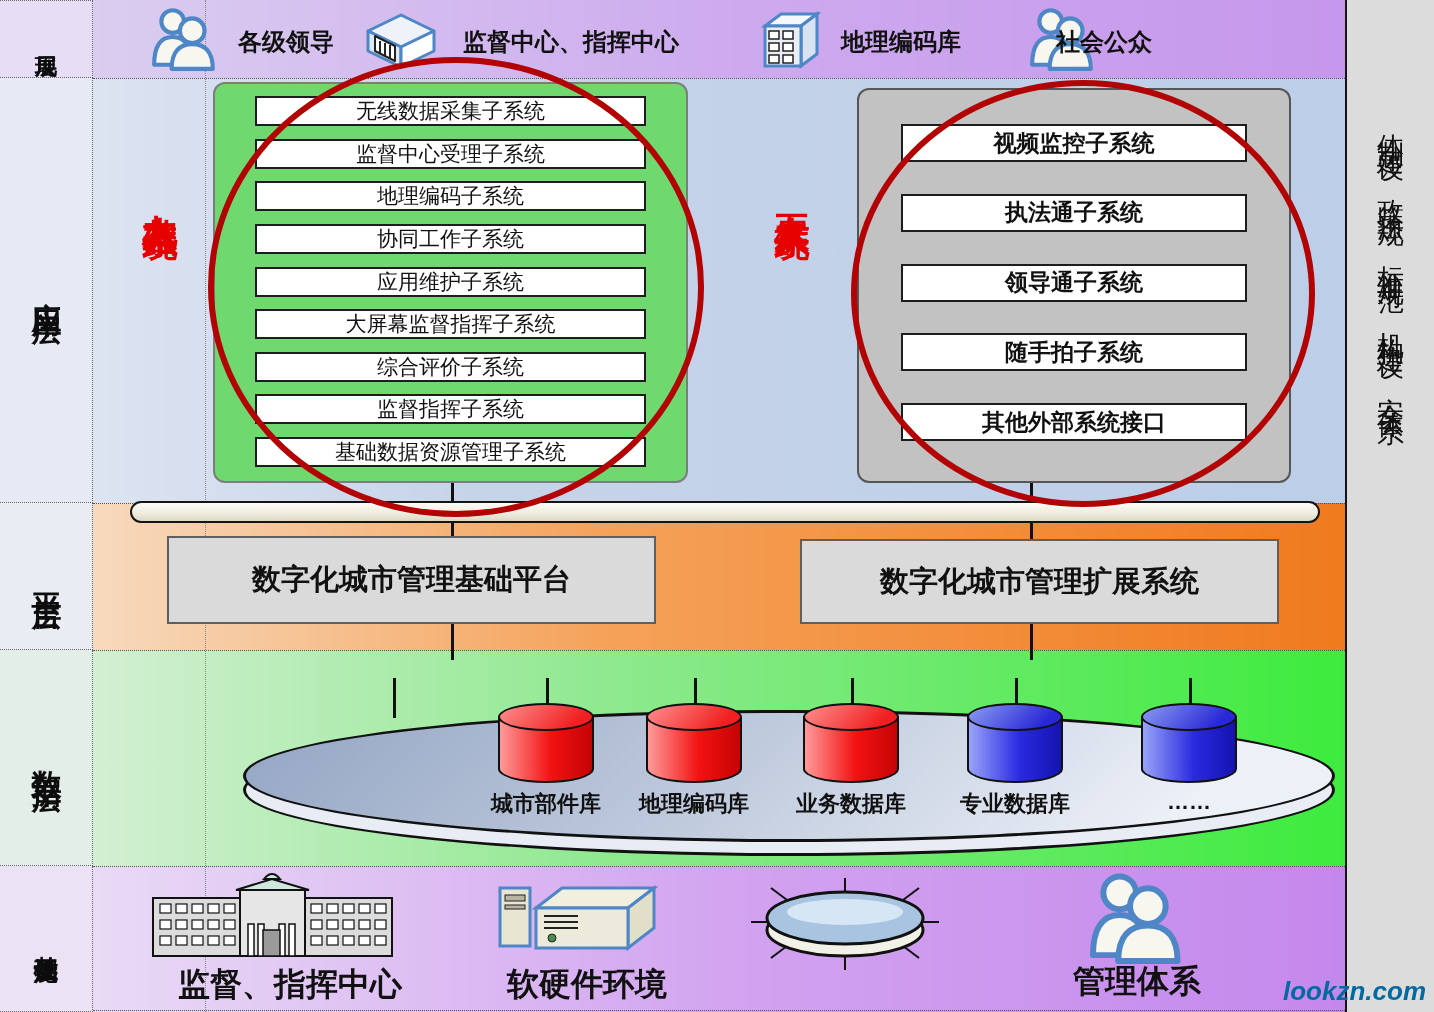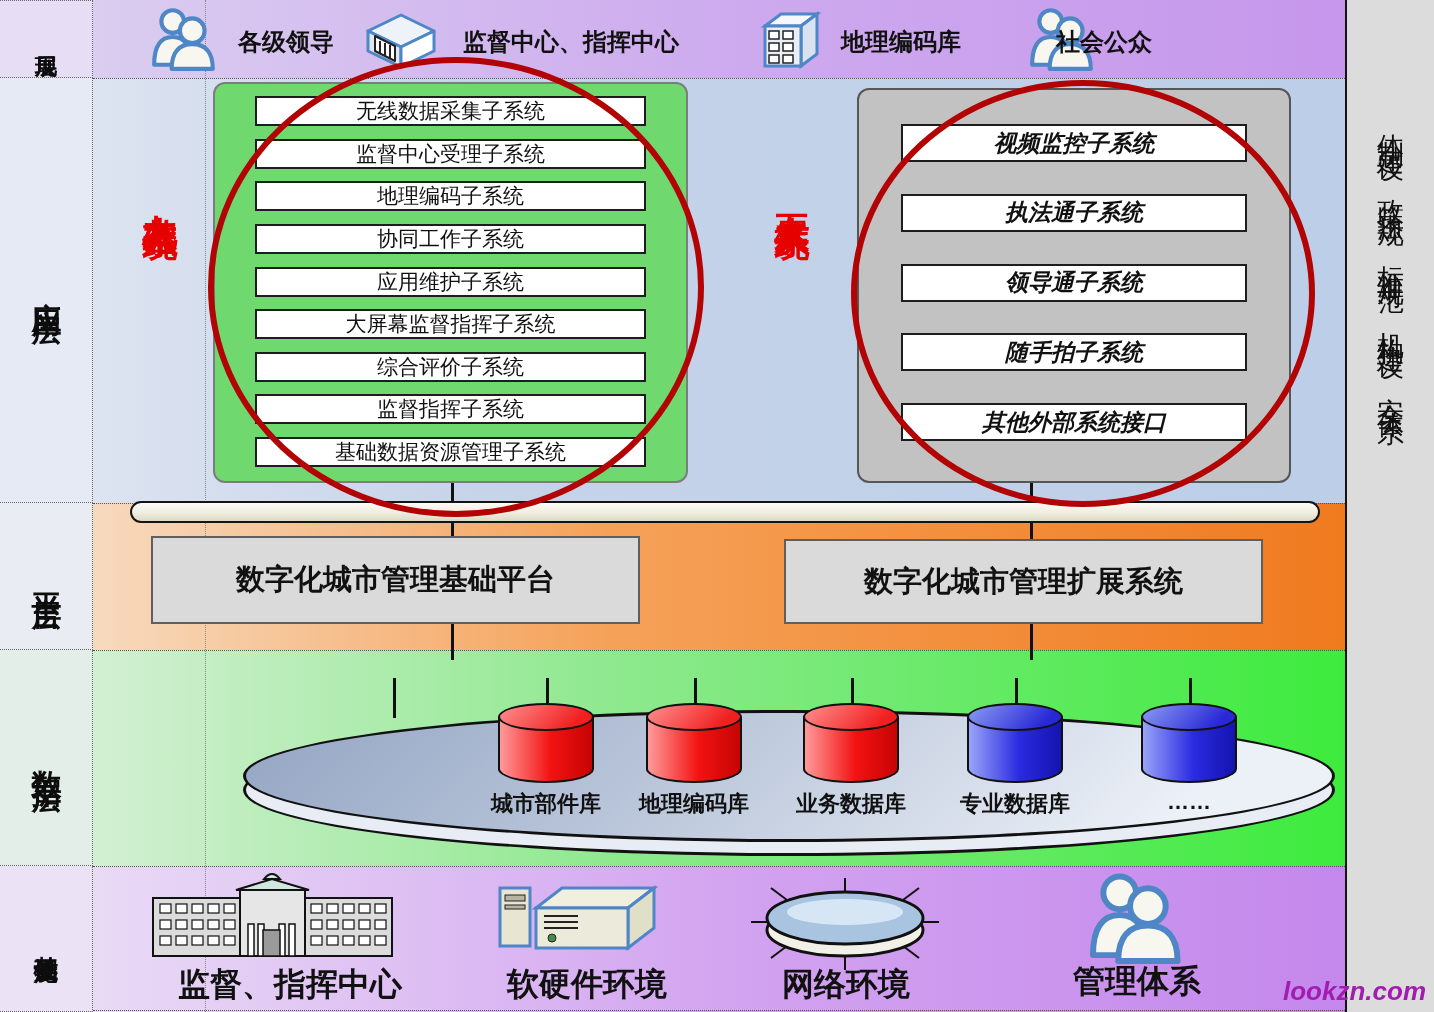--- a/index.html
+++ b/index.html
@@ -26,30 +26,30 @@
   
   #basic-box{position:absolute;left:213px;top:82px;width:475px;height:401px;background:#6fd96f;
              border:2px solid #7d7d7d;border-radius:12px;z-index:2;box-sizing:border-box;
              display:flex;flex-direction:column;justify-content:space-between;padding:12px 40px 14px 40px;}
   .sys-item{height:30px;background:#fff;border:2px solid #1d1d1d;box-sizing:border-box;
             display:flex;align-items:center;justify-content:center;font-size:21px;color:#111;white-space:nowrap;}
   #ext-box{position:absolute;left:857px;top:88px;width:434px;height:395px;background:#c2c2c2;
            border:2px solid #565656;border-radius:12px;z-index:2;box-sizing:border-box;
            display:flex;flex-direction:column;justify-content:space-between;padding:34px 42px 40px 42px;}
   .ext-item{height:38px;background:#fff;border:2px solid #1d1d1d;box-sizing:border-box;
-            display:flex;align-items:center;justify-content:center;font-size:23px;font-weight:bold;white-space:nowrap;font-style:italic;}
+            display:flex;align-items:center;justify-content:center;font-size:23px;font-weight:bold;white-space:nowrap;}
   .red-title{position:absolute;z-index:5;writing-mode:vertical-rl;text-orientation:upright;
              font-size:35px;font-weight:bold;color:#e60000;letter-spacing:2px;}
   .red-ellipse{position:absolute;border:6px solid #b20404;border-radius:50%;z-index:6;pointer-events:none;}
   
   #plat-bar{position:absolute;left:130px;top:501px;width:1190px;height:22px;border-radius:12px;
             background:linear-gradient(180deg,#fdfcf6 0%,#efedde 55%,#dcd9c6 100%);
             border:2px solid #141414;z-index:3;box-sizing:border-box;}
   .pbox{position:absolute;background:#dadada;border:2px solid #5f5f5f;z-index:3;box-sizing:border-box;
-        display:flex;align-items:center;justify-content:center;font-size:29px;font-weight:bold;white-space:nowrap;}
+        display:flex;align-items:center;justify-content:center;font-size:29px;font-weight:bold;white-space:nowrap;margin-left:16px;}
   .conn{position:absolute;width:3px;background:#111;z-index:2;}
   
   #egov-bar{position:absolute;left:98px;top:653px;width:1220px;height:27px;border-radius:14px;
             background:linear-gradient(180deg,#5e9ad8 0%,#b9d9f2 30%,#ffffff 58%,#cfe4f8 78%,#8fbce8 100%);
             border:2px solid #111;z-index:3;box-sizing:border-box;
             display:flex;align-items:center;justify-content:center;font-size:24px;font-weight:bold;}
   #platter-rim{position:absolute;left:243px;top:724px;width:1092px;height:132px;border-radius:50%;
                background:#e8ecf4;border:3px solid #111;z-index:2;box-sizing:border-box;}
   #platter-top{position:absolute;left:243px;top:710px;width:1092px;height:132px;border-radius:50%;
                background:linear-gradient(135deg,#93a5c3 0%,#bac6da 40%,#ecf0f7 85%);
@@ -68,21 +68,21 @@
             font-size:22px;font-weight:bold;white-space:nowrap;}
   
   .infra-label{position:absolute;top:963px;font-size:32px;font-weight:bold;z-index:2;white-space:nowrap;text-align:center;}
   
   #right-strip{position:absolute;left:1345px;top:0;width:89px;height:1012px;background:#dcdcdc;
                border-left:2px solid #141414;box-sizing:border-box;z-index:4;
                display:flex;flex-direction:column;align-items:center;gap:38px;padding-top:112px;}
   .strip-item{writing-mode:vertical-rl;text-orientation:upright;font-size:27px;color:#111;letter-spacing:7px;}
   
   #watermark{position:absolute;left:1283px;top:976px;z-index:10;font-size:26px;font-weight:bold;
-             font-style:italic;color:#a21caf;}
+             font-style:italic;color:#0369a1;}
 </style>
 </head>
 <body>
 
 <div id="stage">
 
   <div class="band" id="band-presentation"></div>
   <div class="band" id="band-application"></div>
   <div class="band" id="band-platform"></div>
   <div class="band" id="band-data"></div>
@@ -315,21 +315,20 @@
         <line x1="26" y1="12" x2="42" y2="24"></line>
           <line x1="158" y1="24" x2="174" y2="12"></line>
         <line x1="26" y1="82" x2="42" y2="70"></line>
           <line x1="158" y1="70" x2="174" y2="82"></line>
       </g>
       <ellipse cx="100" cy="54" rx="78" ry="26" fill="#f2f1e8" stroke="#111" stroke-width="3"></ellipse>
       <ellipse cx="100" cy="42" rx="78" ry="26" fill="#a9c4e0" stroke="#111" stroke-width="3"></ellipse>
       <ellipse cx="100" cy="36" rx="58" ry="13" fill="#d6e6f4"></ellipse>
     </svg>
   </div>
-  <div class="infra-label" style="left:746px;width:200px;">网络环境</div>
 
   <div class="icon-wrap" style="left:1066px;top:872px;">
     <svg width="140" height="92" viewBox="0 0 70 62">
       <g fill="#f7f6ef" stroke="#4e86c6" stroke-width="4" stroke-linejoin="round">
         <circle cx="24" cy="14" r="11"></circle>
         <path d="M6 56 C6 37 13 29 24 29 C35 29 42 37 42 56 Z"></path>
         <circle cx="43" cy="23" r="12"></circle>
         <path d="M23 60 C23 43 31 36 43 36 C55 36 63 43 63 60 Z"></path>
       </g>
     </svg>

